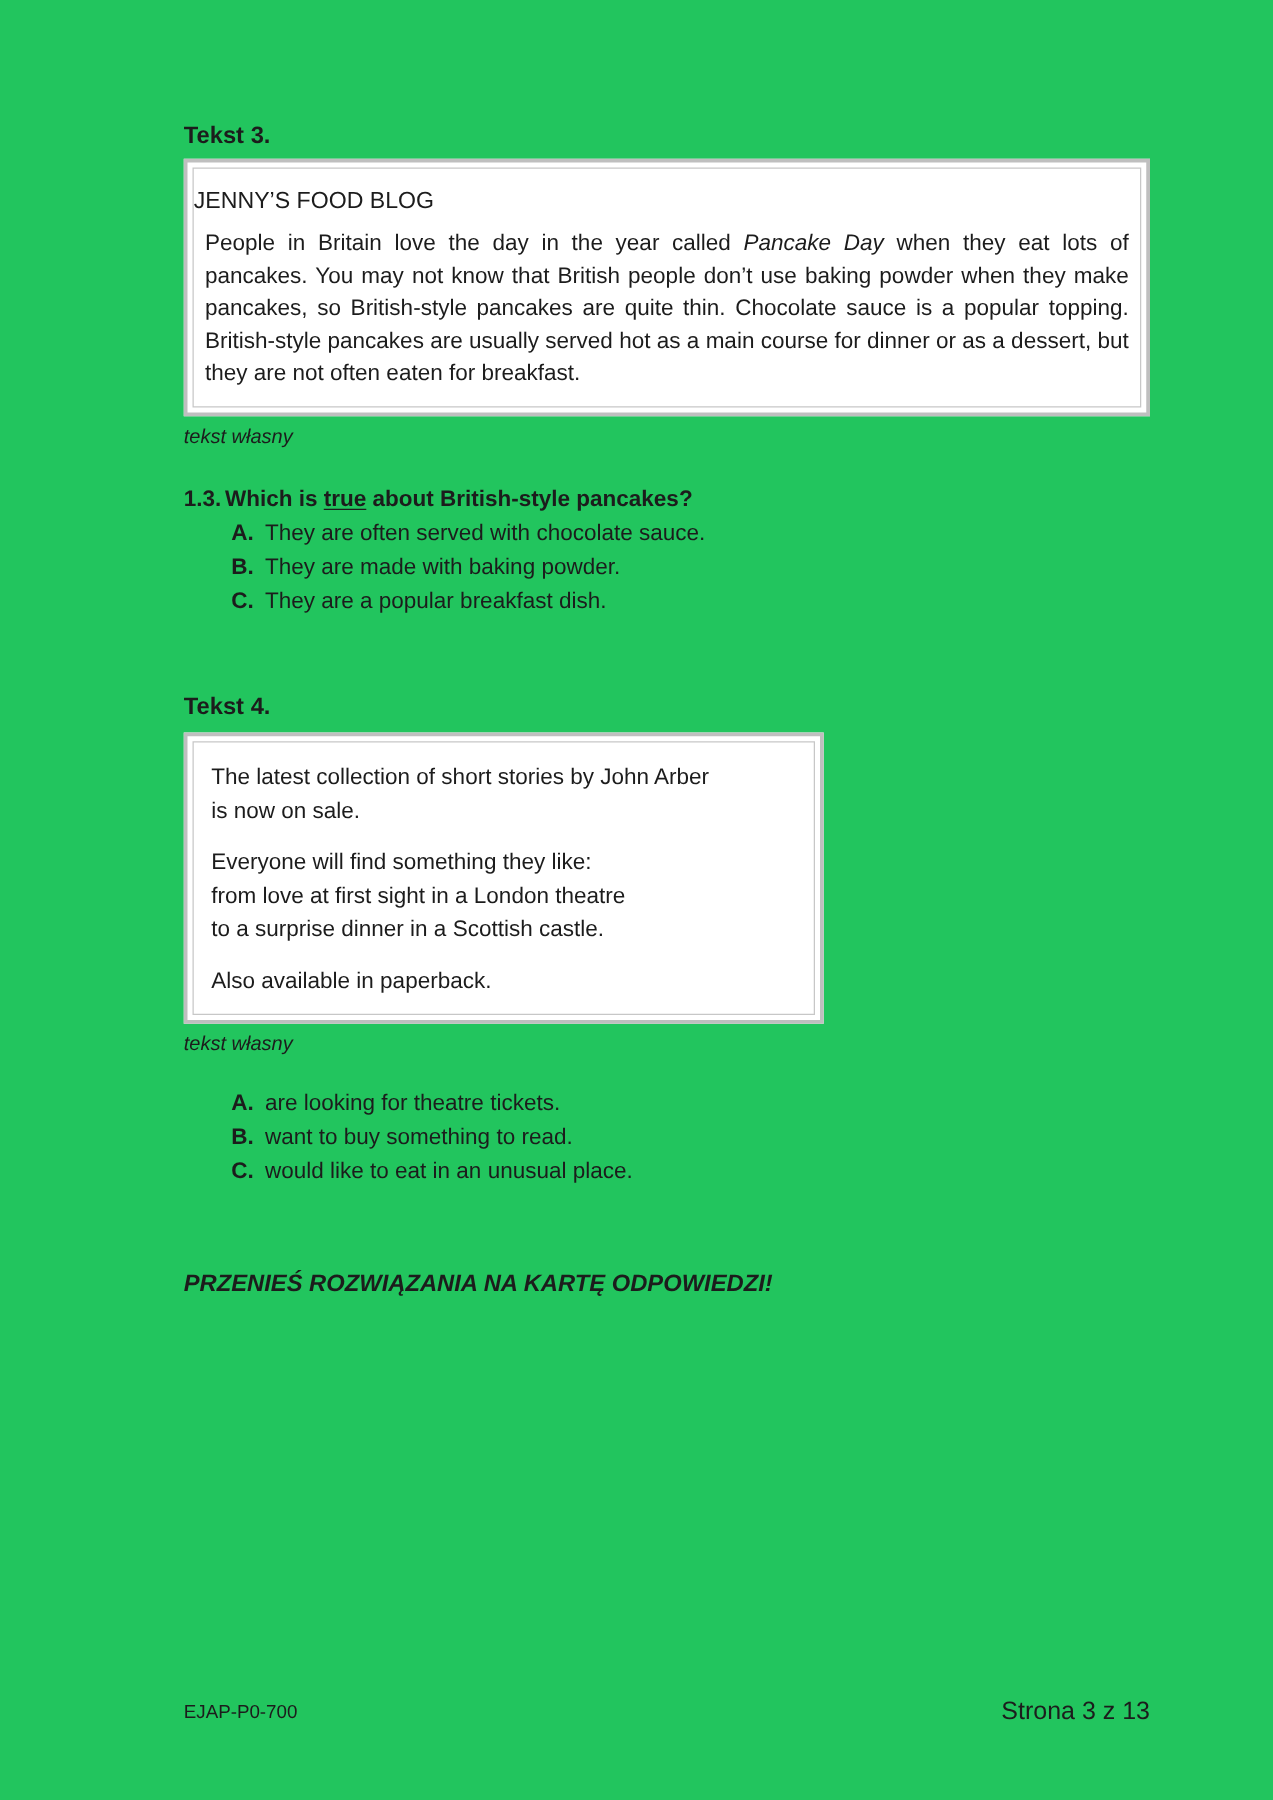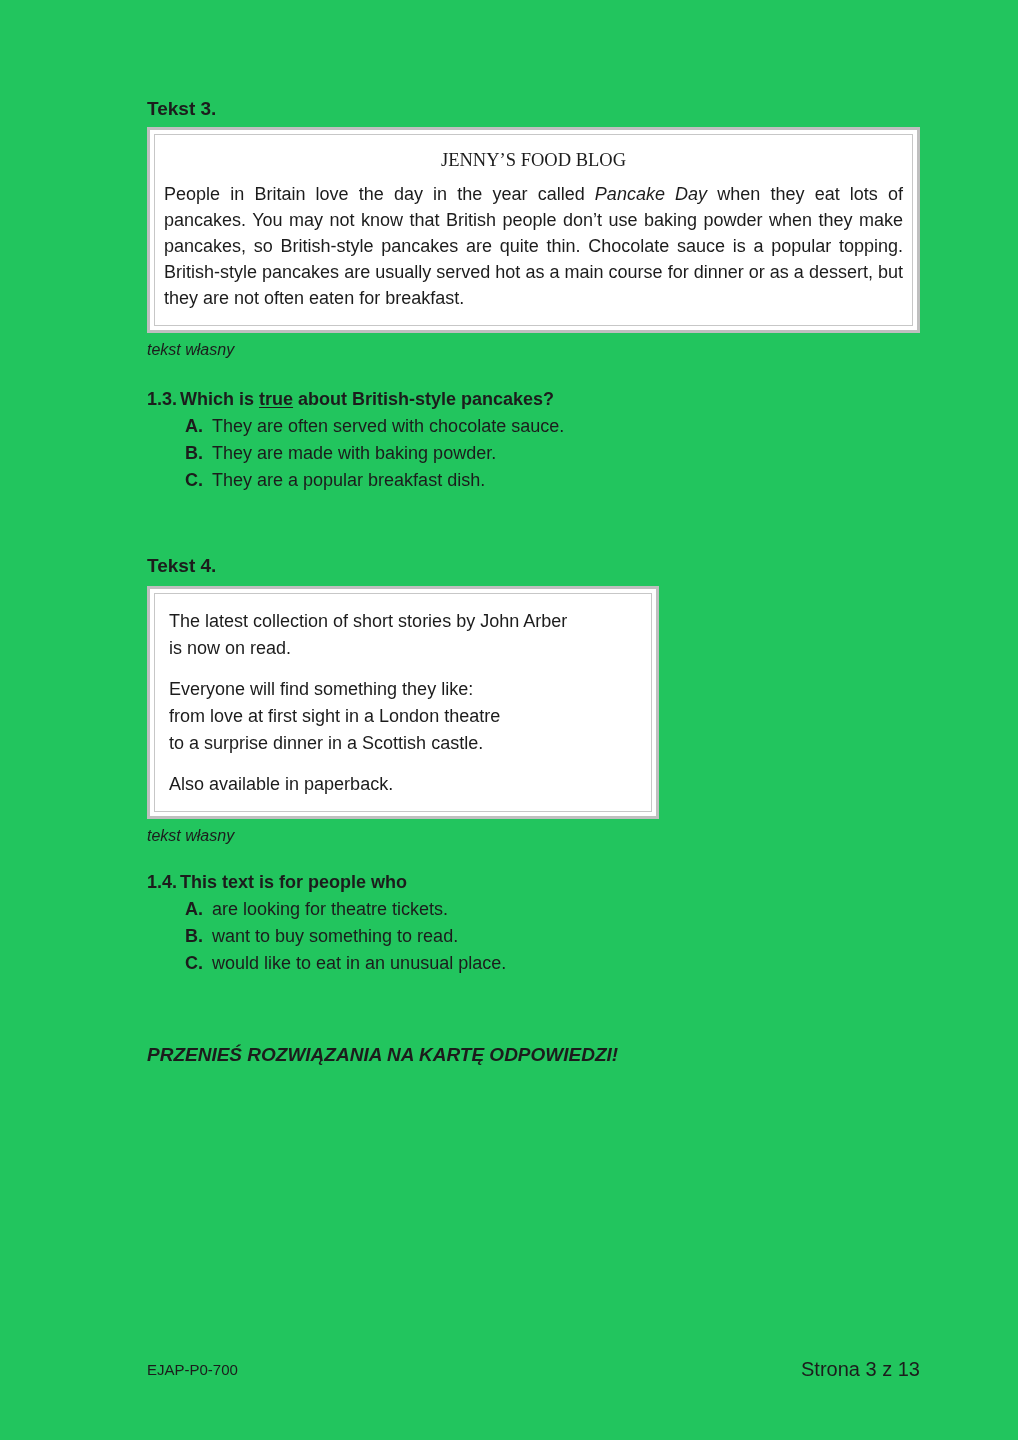--- a/index.html
+++ b/index.html
@@ -29,25 +29,23 @@
     padding: 4px;
     box-sizing: border-box;
   }
   .frame-inner {
     border: 1px solid #c7c7c7;
     background: #ffffff;
   }
   .frame-text3 { margin-top: 6px; width: 773px; }
   .frame-text4 { margin-top: 8px; width: 512px; }
   .blog-title {
-    text-align: center;
     font-size: 18.5px;
     line-height: 24px;
     padding-top: 13px;
-    font-family: Liberation Serif, serif;
   }
   .blog-paragraph {
     font-size: 18px;
     line-height: 26px;
     text-align: justify;
     padding: 9px 9px 14px 9px;
   }
   .ad-body {
     font-size: 18px;
     line-height: 27px;
@@ -143,41 +141,37 @@
       </div>
     </div>
 
     <div class="section-heading heading-text4">Tekst 4.</div>
 
     <div class="frame frame-text4">
       <div class="frame-inner">
         <div class="ad-body">
           <div class="ad-group">
             <div>The latest collection of short stories by John Arber</div>
-            <div>is now on read.</div>
+            <div>is now on sale.</div>
           </div>
           <div class="ad-group">
             <div>Everyone will find something they like:</div>
             <div>from love at first sight in a London theatre</div>
             <div>to a surprise dinner in a Scottish castle.</div>
           </div>
           <div class="ad-group">
             <div>Also available in paperback.</div>
           </div>
         </div>
       </div>
     </div>
 
     <div class="source-note source-note-2">tekst własny</div>
 
     <div class="question q-14">
-      <div class="q-header">
-        <span class="q-num">1.4.</span>
-        <span>This text is for people who</span>
-      </div>
       <div class="opt">
         <span class="opt-letter">A.</span>
         <span>are looking for theatre tickets.</span>
       </div>
       <div class="opt">
         <span class="opt-letter">B.</span>
         <span>want to buy something to read.</span>
       </div>
       <div class="opt">
         <span class="opt-letter">C.</span>

